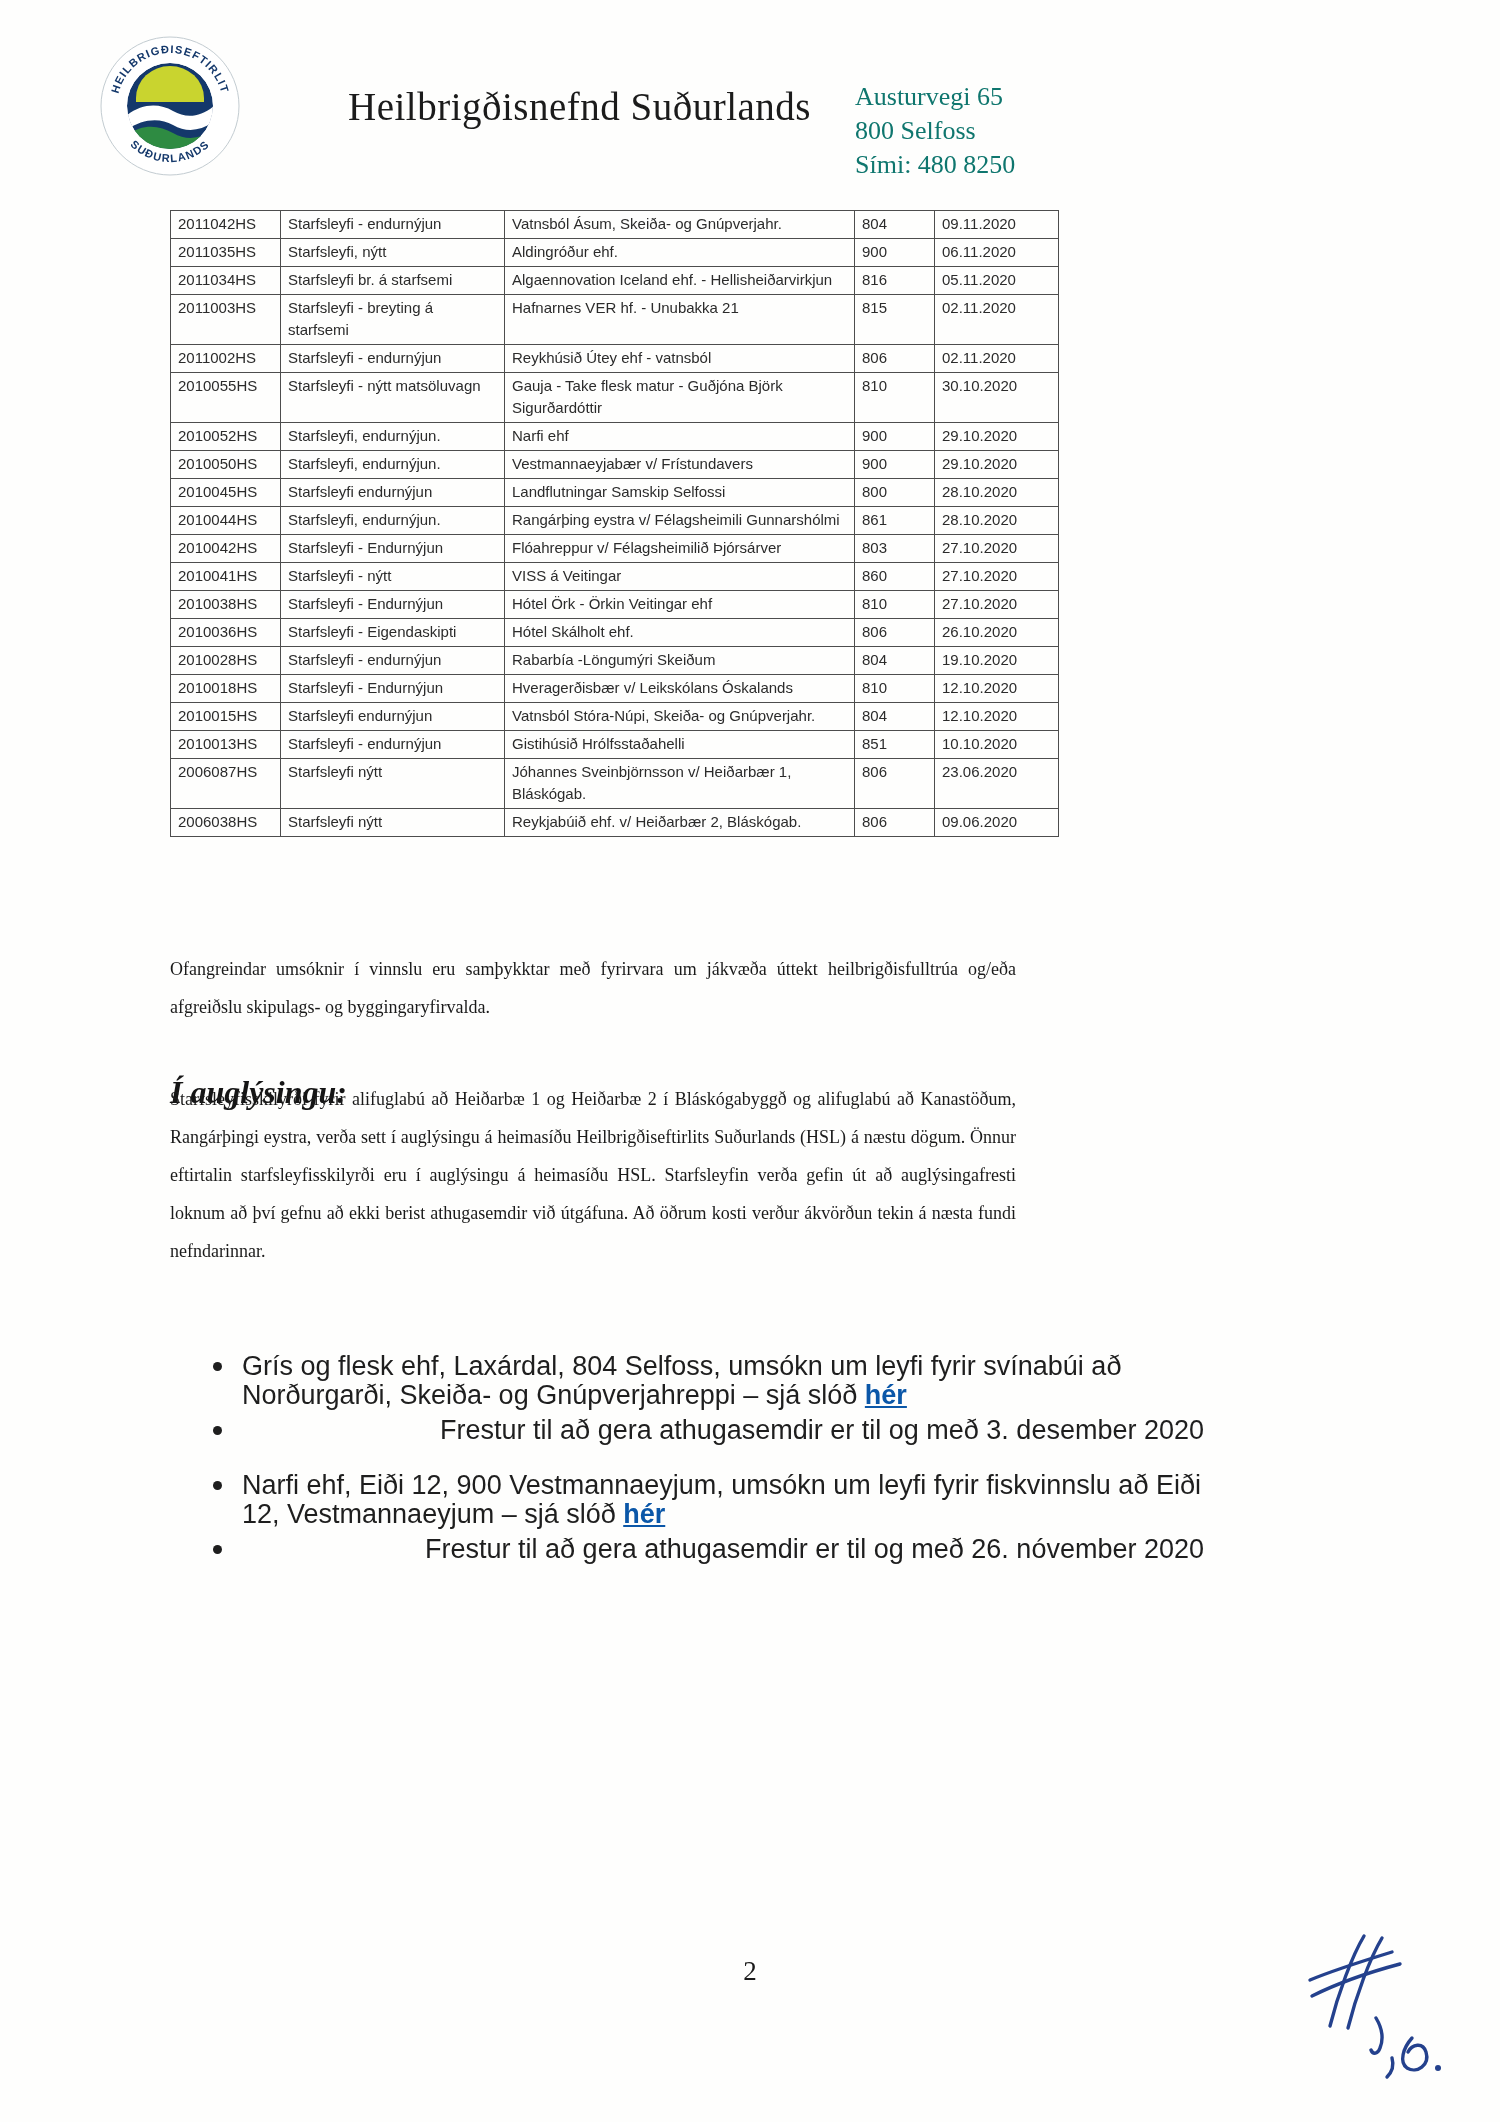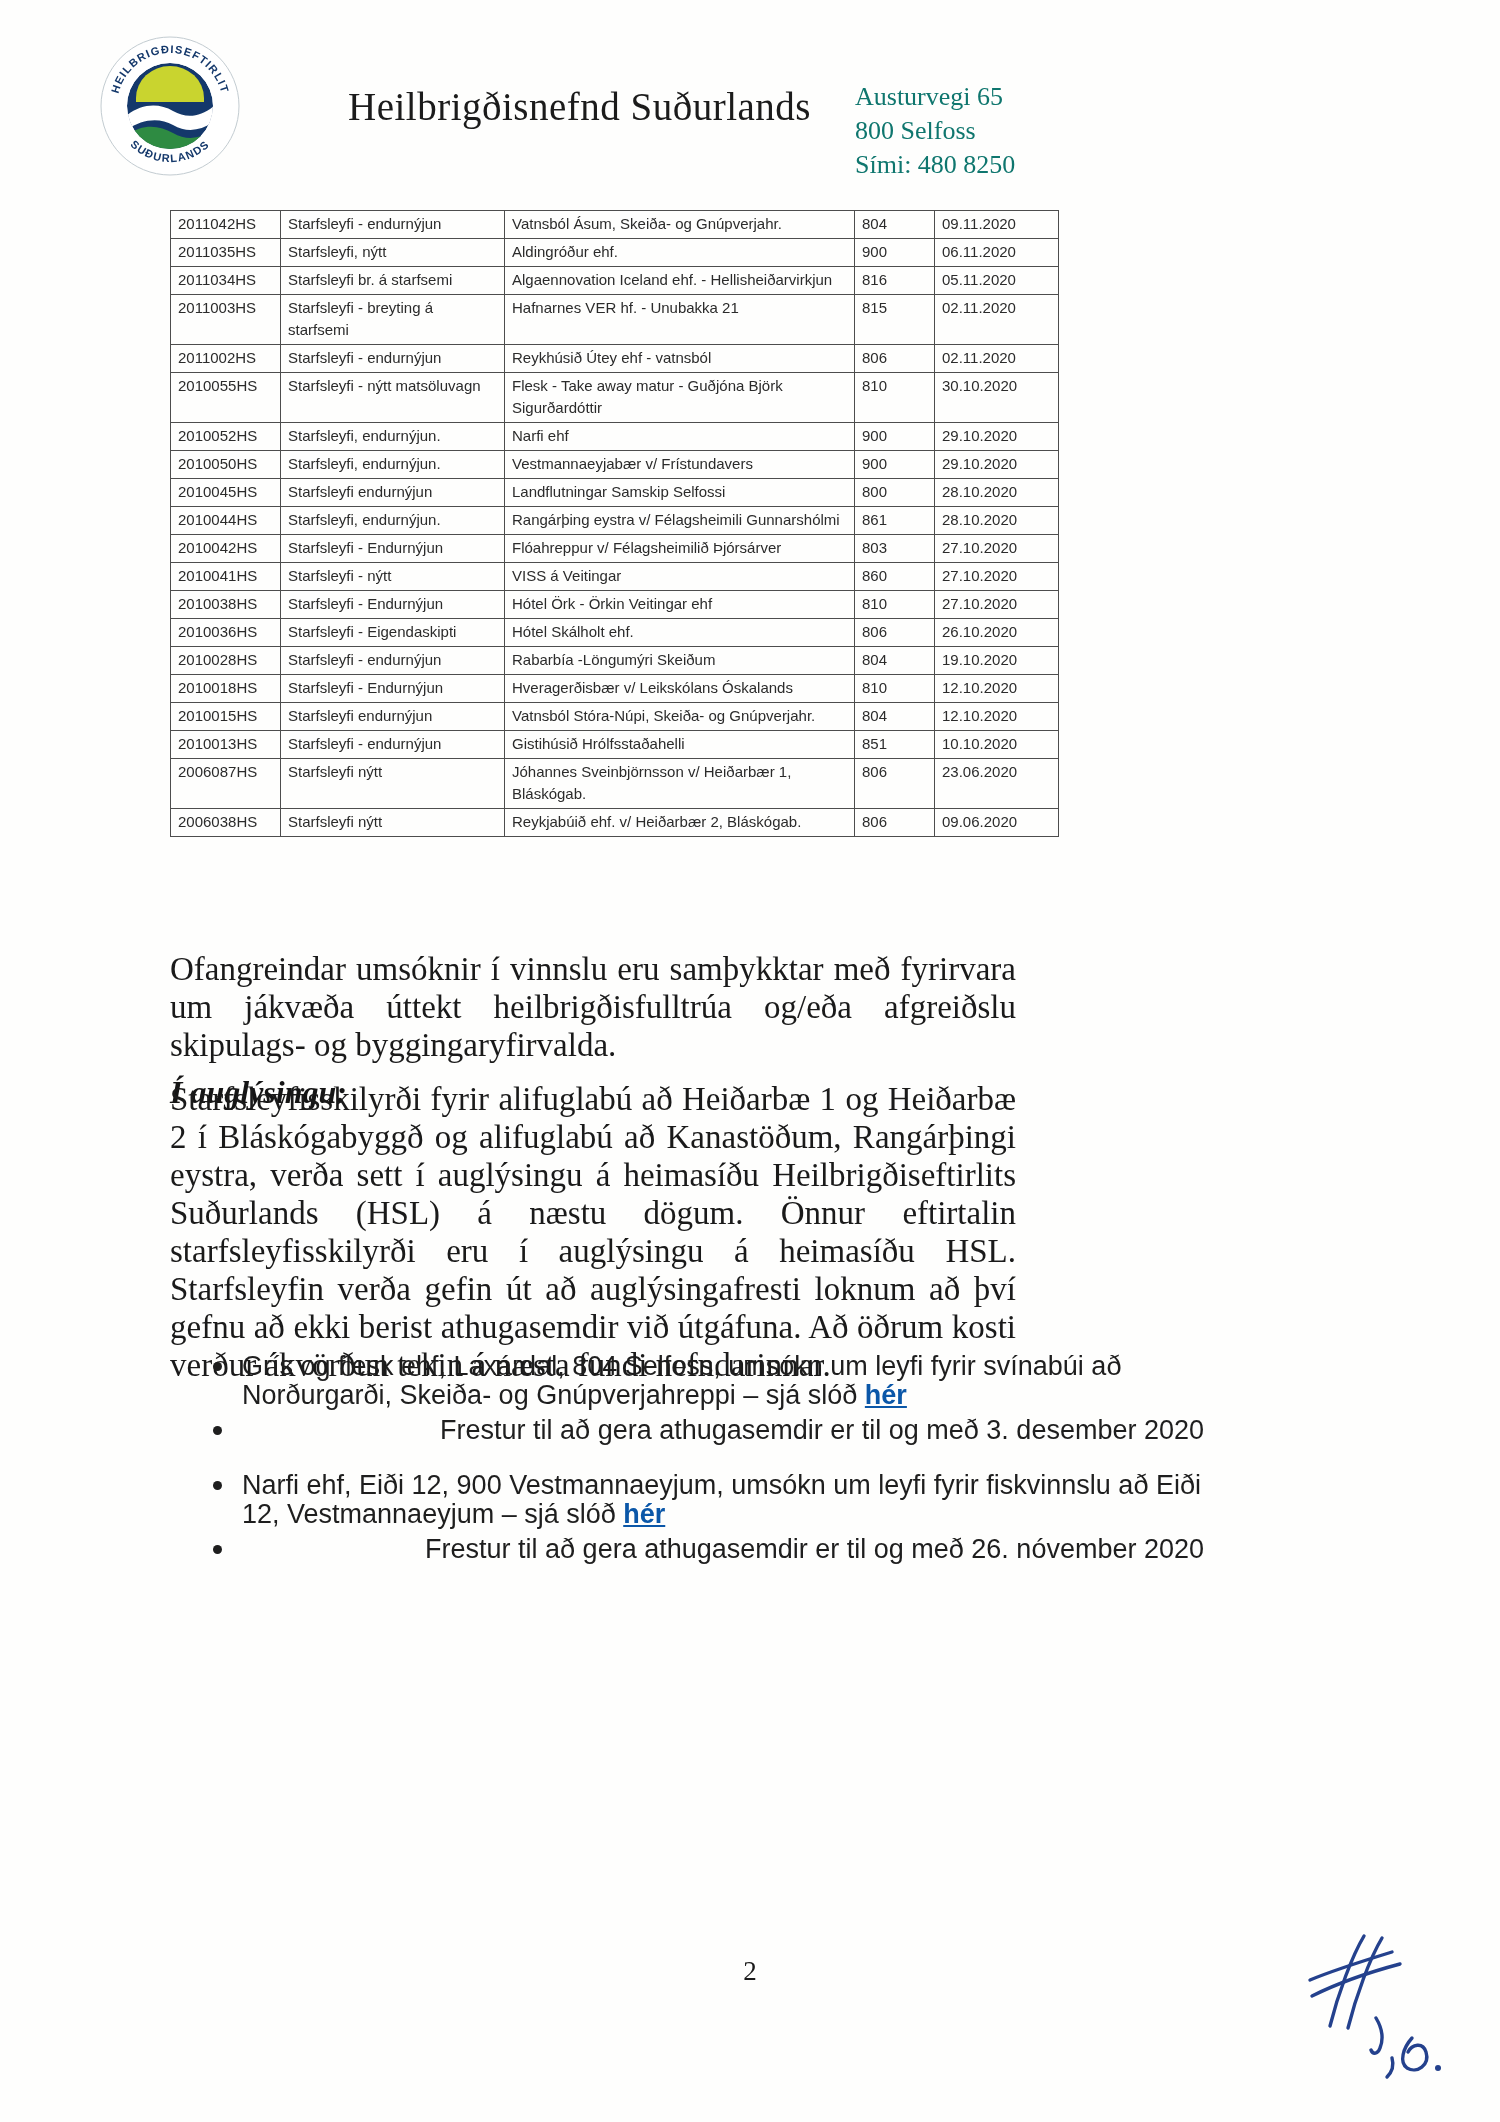--- a/index.html
+++ b/index.html
@@ -33,21 +33,21 @@
   .permits-table td { border:1px solid #4d4d4d; padding:2px 7px 3px; vertical-align:top;
                       overflow-wrap:break-word; }
   .col-case_id { width:110px; }
   .col-permit_type { width:224px; }
   .col-name { width:350px; }
   .col-postal_code { width:80px; }
   .col-date { width:124px; }
 
   
   .para { position:absolute; left:170px; width:846px; text-align:justify;
-          font-size:33px; line-height:38px; color:#1a1a1a; }
+          font-size:18px; line-height:38px; color:#1a1a1a; }
   .para-approval { top:950px; }
   .section-heading { position:absolute; left:170px; top:1034px; font-size:32px;
                      font-weight:700; font-style:italic; color:#151515;margin-top:40px; }
   .para-advert { top:1080px; }
 
   
   .bullets { position:absolute; left:204px; top:1352px; width:1020px; list-style:none;
              font-family:"Liberation Sans", sans-serif; font-size:27px; line-height:29px; color:#1e1e1e; }
   .bullets li { position:relative; padding-left:38px; max-width:1000px; margin-bottom:6px; }
   .bullets li::before { content:""; position:absolute; left:9px; top:10px; width:9px; height:9px;
@@ -131,21 +131,21 @@
         <tr>
           <td class="col-case_id">2011002HS</td>
           <td class="col-permit_type">Starfsleyfi - endurnýjun</td>
           <td class="col-name">Reykhúsið Útey ehf - vatnsból</td>
           <td class="col-postal_code">806</td>
           <td class="col-date">02.11.2020</td>
         </tr>
         <tr>
           <td class="col-case_id">2010055HS</td>
           <td class="col-permit_type">Starfsleyfi - nýtt matsöluvagn</td>
-          <td class="col-name">Flesk - Take away matur - Guðjóna Björk Sigurðardóttir</td>
+          <td class="col-name">Gauja - Take flesk matur - Guðjóna Björk Sigurðardóttir</td>
           <td class="col-postal_code">810</td>
           <td class="col-date">30.10.2020</td>
         </tr>
         <tr>
           <td class="col-case_id">2010052HS</td>
           <td class="col-permit_type">Starfsleyfi, endurnýjun.</td>
           <td class="col-name">Narfi ehf</td>
           <td class="col-postal_code">900</td>
           <td class="col-date">29.10.2020</td>
         </tr>

